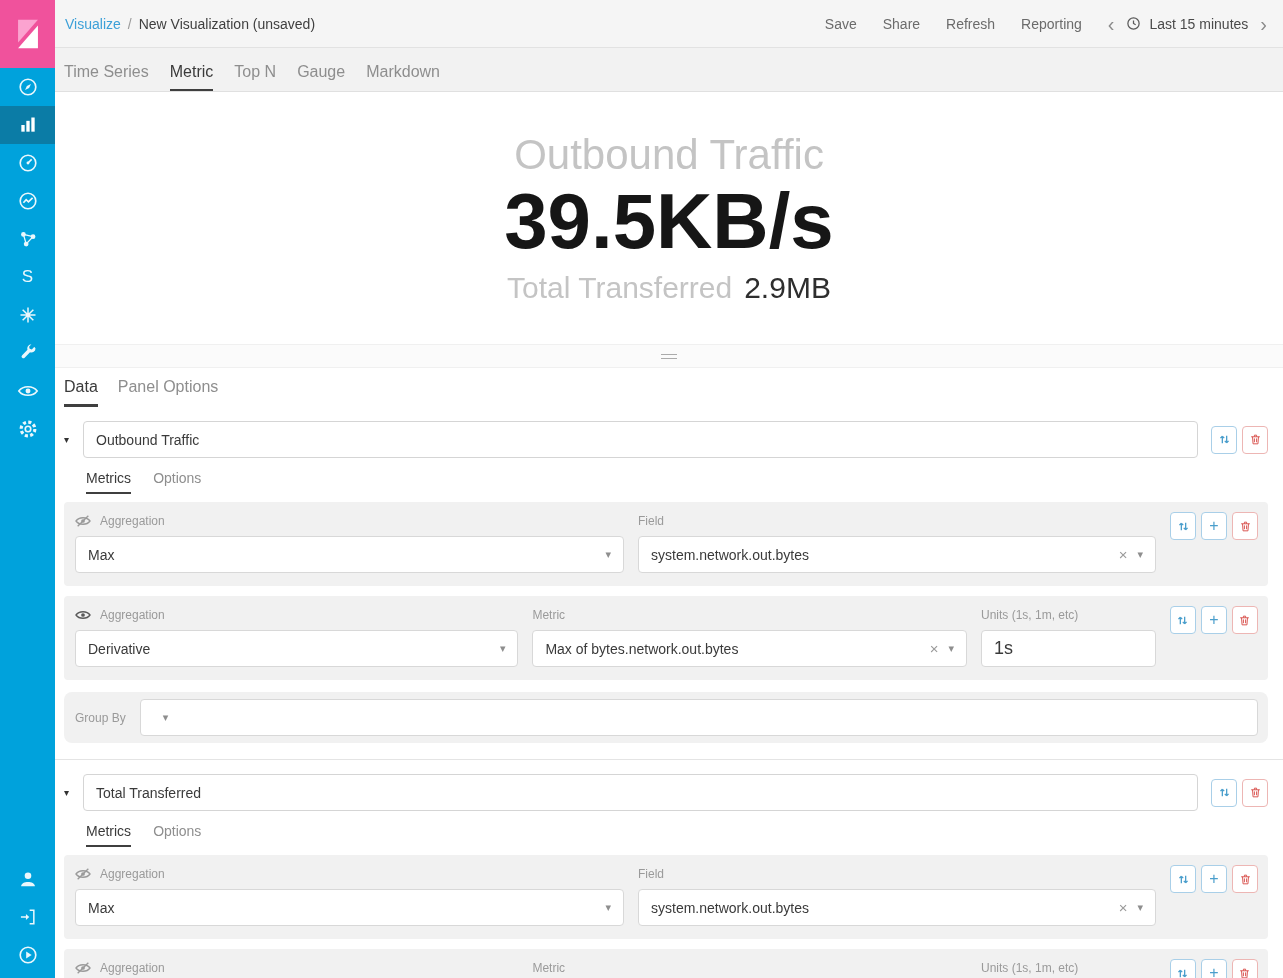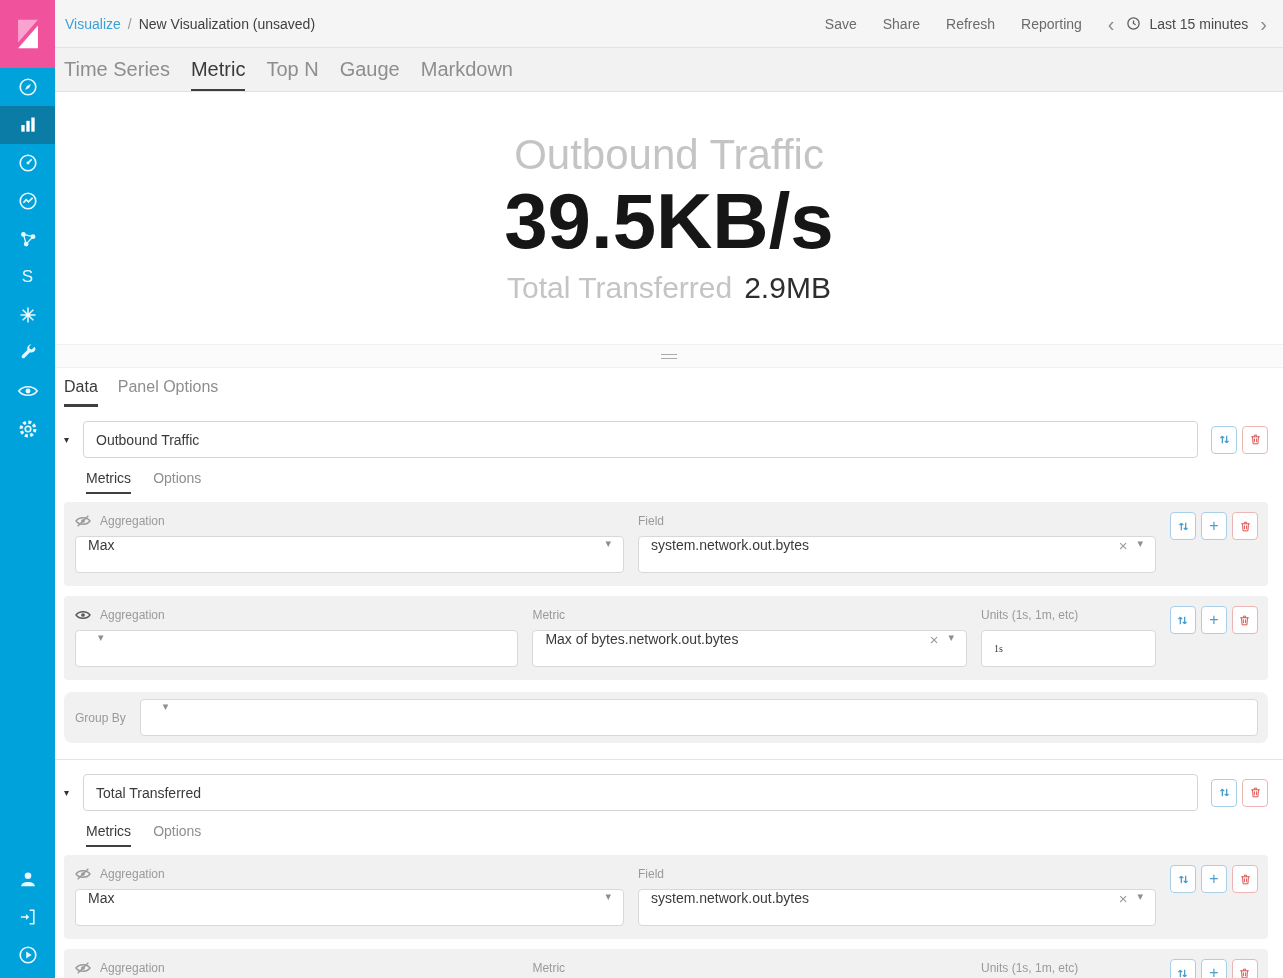--- a/index.html
+++ b/index.html
@@ -42,21 +42,21 @@
   .top-actions { margin-left:auto; display:flex; gap:26px; color:#6b6b6b; }
   .top-action { cursor:pointer; }
   .time-group { display:flex; align-items:center; gap:8px; margin-left:22px; color:#4a4a4a; }
   .chev { font-size:20px; color:#8a8a8a; cursor:pointer; line-height:1; padding:0 4px; }
 
   
   .viz-tabs {
     height:44px; flex-shrink:0; display:flex; align-items:flex-end; gap:21px;
     padding-left:9px; background:#F2F2F2; border-bottom:1px solid #E0E0E0;
   }
-  .viz-tab { font-size:20px; color:#8e8e8e; padding-bottom:10px; cursor:pointer; }
+  .viz-tab { font-size:16px; color:#8e8e8e; padding-bottom:10px; cursor:pointer; }
   .viz-tab.active { color:#3a3a3a; border-bottom:2px solid #3f3f3f; padding-bottom:8px; }
 
   
   .metric-viz {
     height:252px; flex-shrink:0; background:#fff;
     display:flex; flex-direction:column; align-items:center; justify-content:center;
   }
   .metric-title { font-size:42px; color:#C4C4C4; }
   .metric-value { font-size:78px; font-weight:700; color:#161616; line-height:1.05; margin-top:2px; }
   .metric-secondary { font-size:30px; margin-top:8px; display:flex; gap:12px; }
@@ -101,29 +101,29 @@
   .agg-row { background:#F1F1F1; border-radius:4px; padding:10px 10px 13px 11px; margin-bottom:10px; }
   .agg-grid { display:grid; gap:14px; }
   .cols-2 { grid-template-columns: 1.06fr 1fr 88px; }
   .cols-3 { grid-template-columns: 1fr 0.98fr 175px 88px; }
   .field-col { display:flex; flex-direction:column; min-width:0; }
   .label-line { display:flex; align-items:center; gap:9px; margin-bottom:6px; height:18px; }
   .field-label { font-size:12px; color:#9a9a9a; white-space:nowrap; }
   .row-eye { display:flex; align-items:center; cursor:pointer; }
   .control {
     height:37px; background:#fff; border:1px solid #D8D8D8; border-radius:4px;
-    display:flex; align-items:flex-start; padding:0 12px; font-size:14px; color:#3a3a3a; cursor:pointer;
+    display:flex; align-items:center; padding:0 12px; font-size:14px; color:#3a3a3a; cursor:pointer;
   }
   .sel-text { flex:1; overflow:hidden; white-space:nowrap; text-overflow:ellipsis; }
   .caret { color:#8e8e8e; font-size:11px; margin-left:10px; }
   .clear-x { color:#9a9a9a; font-size:15px; margin-left:10px; cursor:pointer; }
   .units-input {
     height:37px; width:100%; background:#fff; border:1px solid #D8D8D8; border-radius:4px;
-    padding:0 12px; font-size:10px; color:#3a3a3a; outline:none;
-    font-family:Liberation Serif, serif;
+    padding:0 12px; font-size:18px; color:#3a3a3a; outline:none;
+    font-family:Liberation Sans, sans-serif;
   }
   .row-buttons { align-self:start; justify-content:flex-end; }
 
   .group-by {
     background:#F1F1F1; border-radius:8px; padding:7px 10px 7px 11px;
     display:flex; align-items:center; gap:14px; margin-top:12px;
   }
   .group-by .field-label { flex-shrink:0; }
   .group-by .control { flex:1; }
 
@@ -369,20 +369,21 @@
                 <div class="label-line">
                   <span class="row-eye">
                     <svg width="16" height="16" viewBox="0 0 24 24">
                       <path d="M1.5 12 C6 5.5 18 5.5 22.5 12 C18 18.5 6 18.5 1.5 12 Z" fill="none" stroke="#5A5A5A" stroke-width="2"></path>
                       <circle cx="12" cy="12" r="2.8" fill="#5A5A5A"></circle>
                     </svg>
                   </span>
                   <span class="field-label">Aggregation</span>
                 </div>
                 <div class="control select">
+                  <span class="sel-text">Derivative</span>
                   <span class="caret">▾</span>
                 </div>
               </div>
               <div class="field-col">
                 <div class="label-line">
                   <span class="field-label">Metric</span>
                 </div>
                 <div class="control combo">
                   <span class="sel-text">Max of bytes.network.out.bytes</span>
                   <span class="clear-x">×</span>

